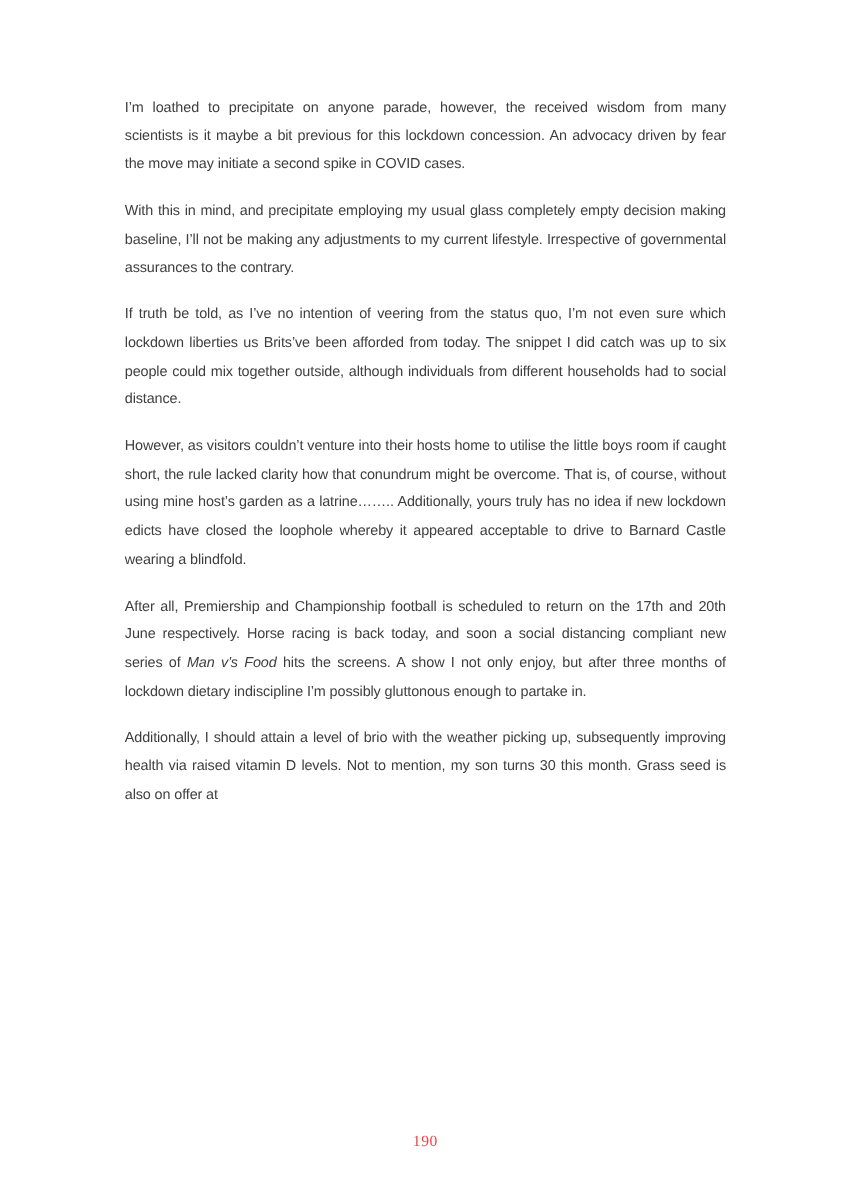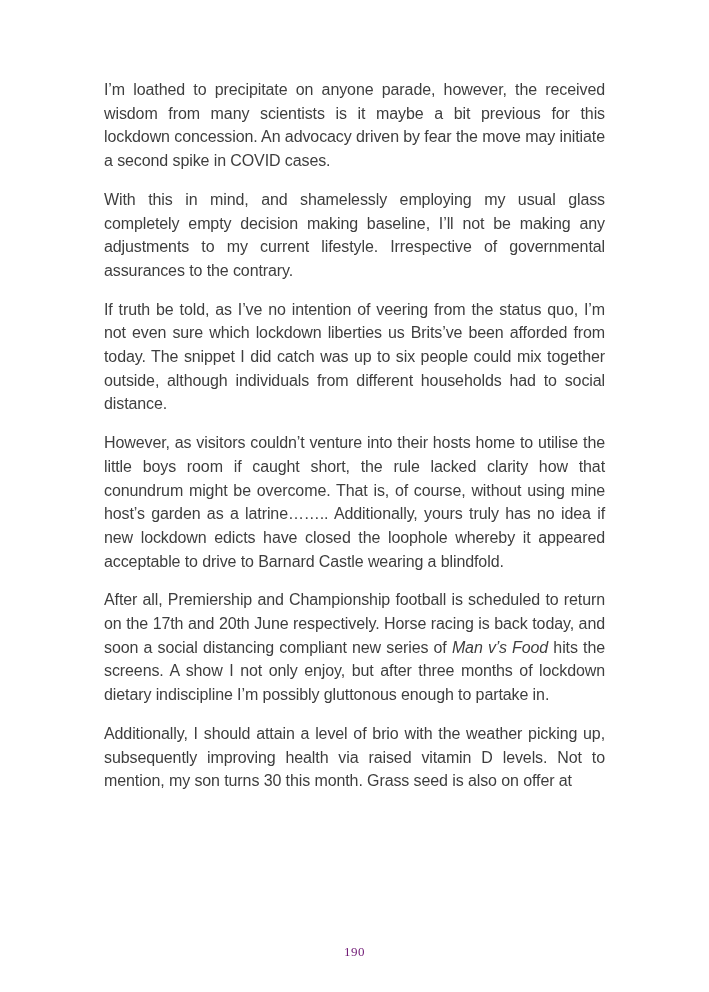--- a/index.html
+++ b/index.html
@@ -16,21 +16,21 @@
   }
   .page {
     box-sizing: border-box;
     width: 709px;
     height: 992px;
     padding: 78px 104px 60px 104px;
     position: relative;
   }
   .body-text p {
     margin: 0 0 15px 0;
-    font-size: 16px;
+    font-size: 12px;
     line-height: 23.7px;
     letter-spacing: -0.1px;
     color: #3e3e3e;
     text-align: justify;
     font-weight: 400;
   }
   .body-text p:last-child {
     margin-bottom: 0;
   }
   .body-text em {
@@ -38,31 +38,31 @@
   .page-footer {
     position: absolute;
     left: 0;
     bottom: 32px;
     width: 709px;
     text-align: center;
   }
   .page-number {
     font-family: "Liberation Serif", serif;
     font-size: 13px;
-    color: #701a75;
+    color: #ef4444;
     letter-spacing: 0.5px;
   }
 </style>
 </head>
 <body>
 
 <div class="page">
   <div class="body-text">
     <p>I’m loathed to precipitate on anyone parade, however, the received wisdom from many scientists is it maybe a bit previous for this lockdown concession. An advocacy driven by fear the move may initiate a second spike in COVID cases.</p>
-    <p>With this in mind, and shamelessly employing my usual glass completely empty decision making baseline, I’ll not be making any adjustments to my current lifestyle. Irrespective of governmental assurances to the contrary.</p>
+    <p>With this in mind, and precipitate employing my usual glass completely empty decision making baseline, I’ll not be making any adjustments to my current lifestyle. Irrespective of governmental assurances to the contrary.</p>
     <p>If truth be told, as I’ve no intention of veering from the status quo, I’m not even sure which lockdown liberties us Brits’ve been afforded from today. The snippet I did catch was up to six people could mix together outside, although individuals from different households had to social distance.</p>
     <p>However, as visitors couldn’t venture into their hosts home to utilise the little boys room if caught short, the rule lacked clarity how that conundrum might be overcome. That is, of course, without using mine host’s garden as a latrine…….. Additionally, yours truly has no idea if new lockdown edicts have closed the loophole whereby it appeared acceptable to drive to Barnard Castle wearing a blindfold.</p>
     <p><span>After all, Premiership and Championship football is scheduled to return on the 17th and 20th June respectively. Horse racing is back today, and soon a social distancing compliant new series of </span><em>Man v’s Food</em><span> hits the screens. A show I not only enjoy, but after three months of lockdown dietary indiscipline I’m possibly gluttonous enough to partake in.</span></p>
     <p>Additionally, I should attain a level of brio with the weather picking up, subsequently improving health via raised vitamin D levels. Not to mention, my son turns 30 this month. Grass seed is also on offer at</p>
   </div>
 
   <div class="page-footer">
     <span class="page-number">190</span>
   </div>
 </div>

